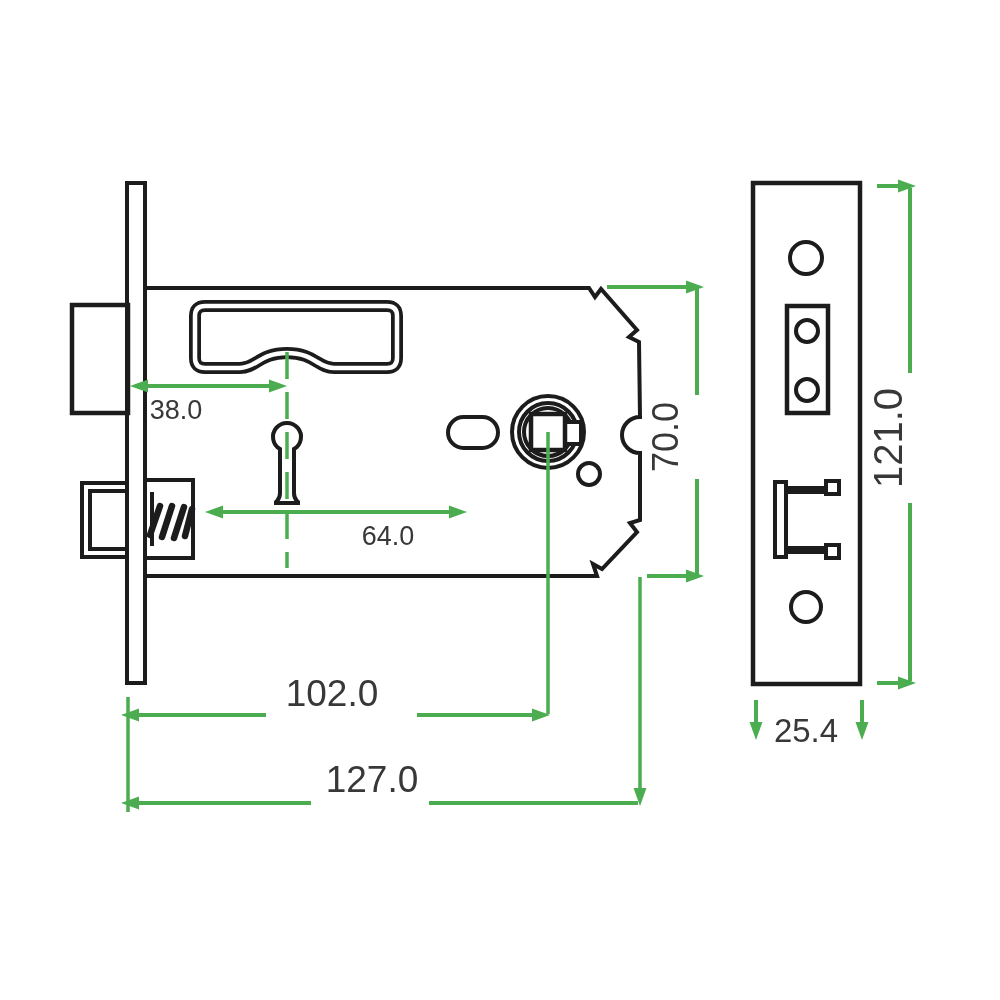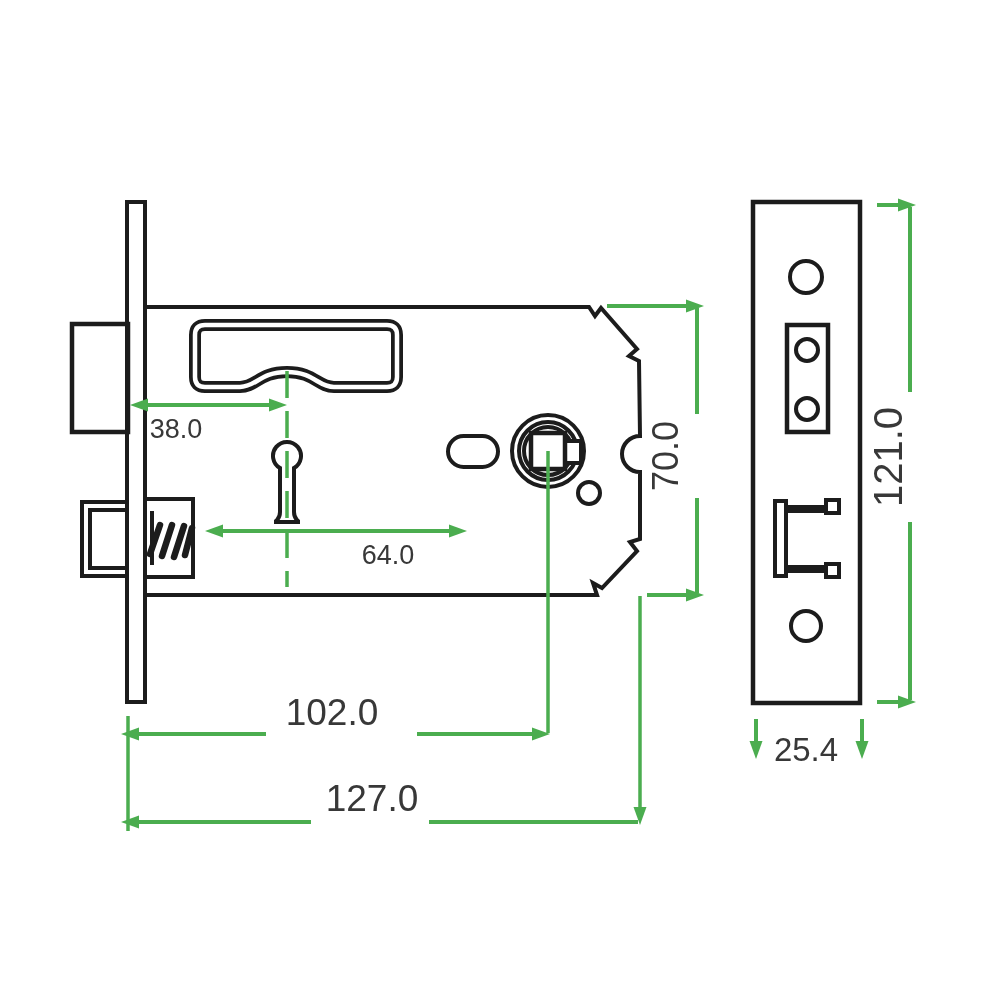--- a/index.html
+++ b/index.html
@@ -1,17 +1,17 @@
 <!DOCTYPE html>
 <html style="--accent-green: #4bad4f; --line-black: #1c1c1c; --text-gray: #383838; --background: #ffffff;"><head>
 <meta charset="utf-8">
 <title>Technical Drawing</title>
 <style>
   html,body{margin:0;padding:0;background:var(--background,#ffffff);}
-  .canvas{position:relative;width:1000px;height:824px;background:var(--background,#ffffff);overflow:hidden;margin-top:19px;}
+  .canvas{position:relative;width:1000px;height:824px;background:var(--background,#ffffff);overflow:hidden;}
   svg{display:block;}
   .blk{stroke:var(--line-black,#1c1c1c);fill:none;stroke-width:4;stroke-linejoin:miter;}
   .blk.w45{stroke-width:4.5;}
   .blk.w8{stroke-width:8;}
   .blk.thick{stroke-width:12;}
   .whiteline{stroke:var(--background,#ffffff);fill:none;stroke-width:4.5;}
   .wfill{fill:var(--background,#ffffff);}
   .grn{stroke:var(--accent-green,#4bad4f);fill:none;stroke-width:4;}
   .grn.thin{stroke-width:3.5;}
   .grn-fill{fill:var(--accent-green,#4bad4f);stroke:none;}

